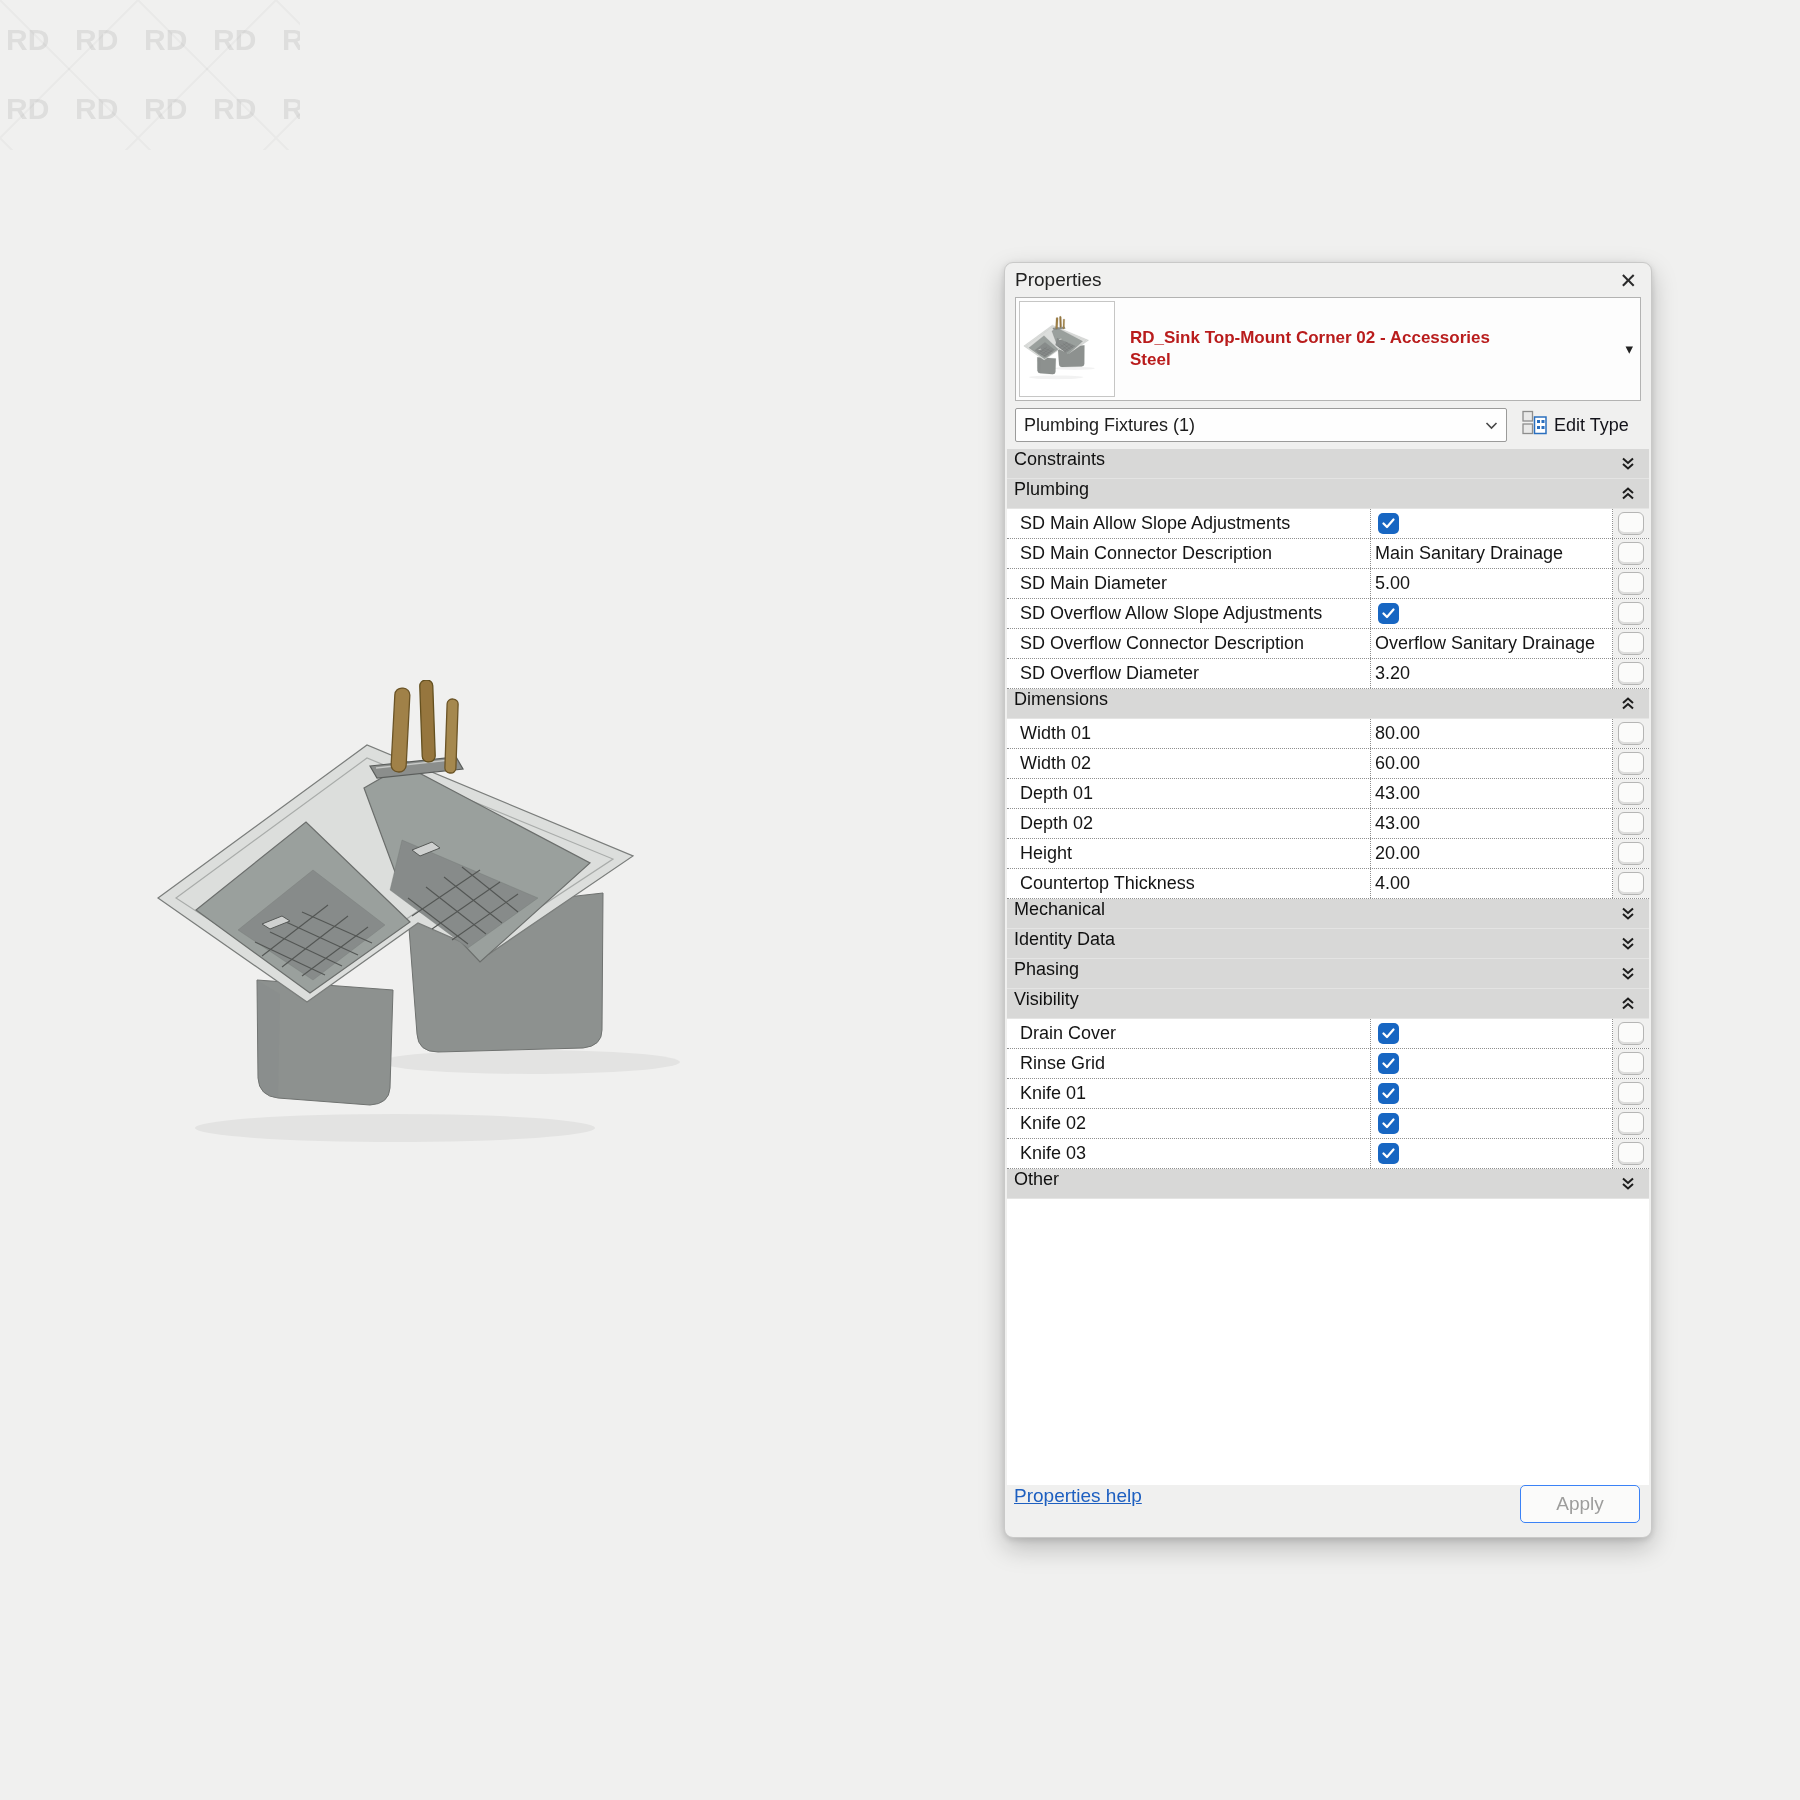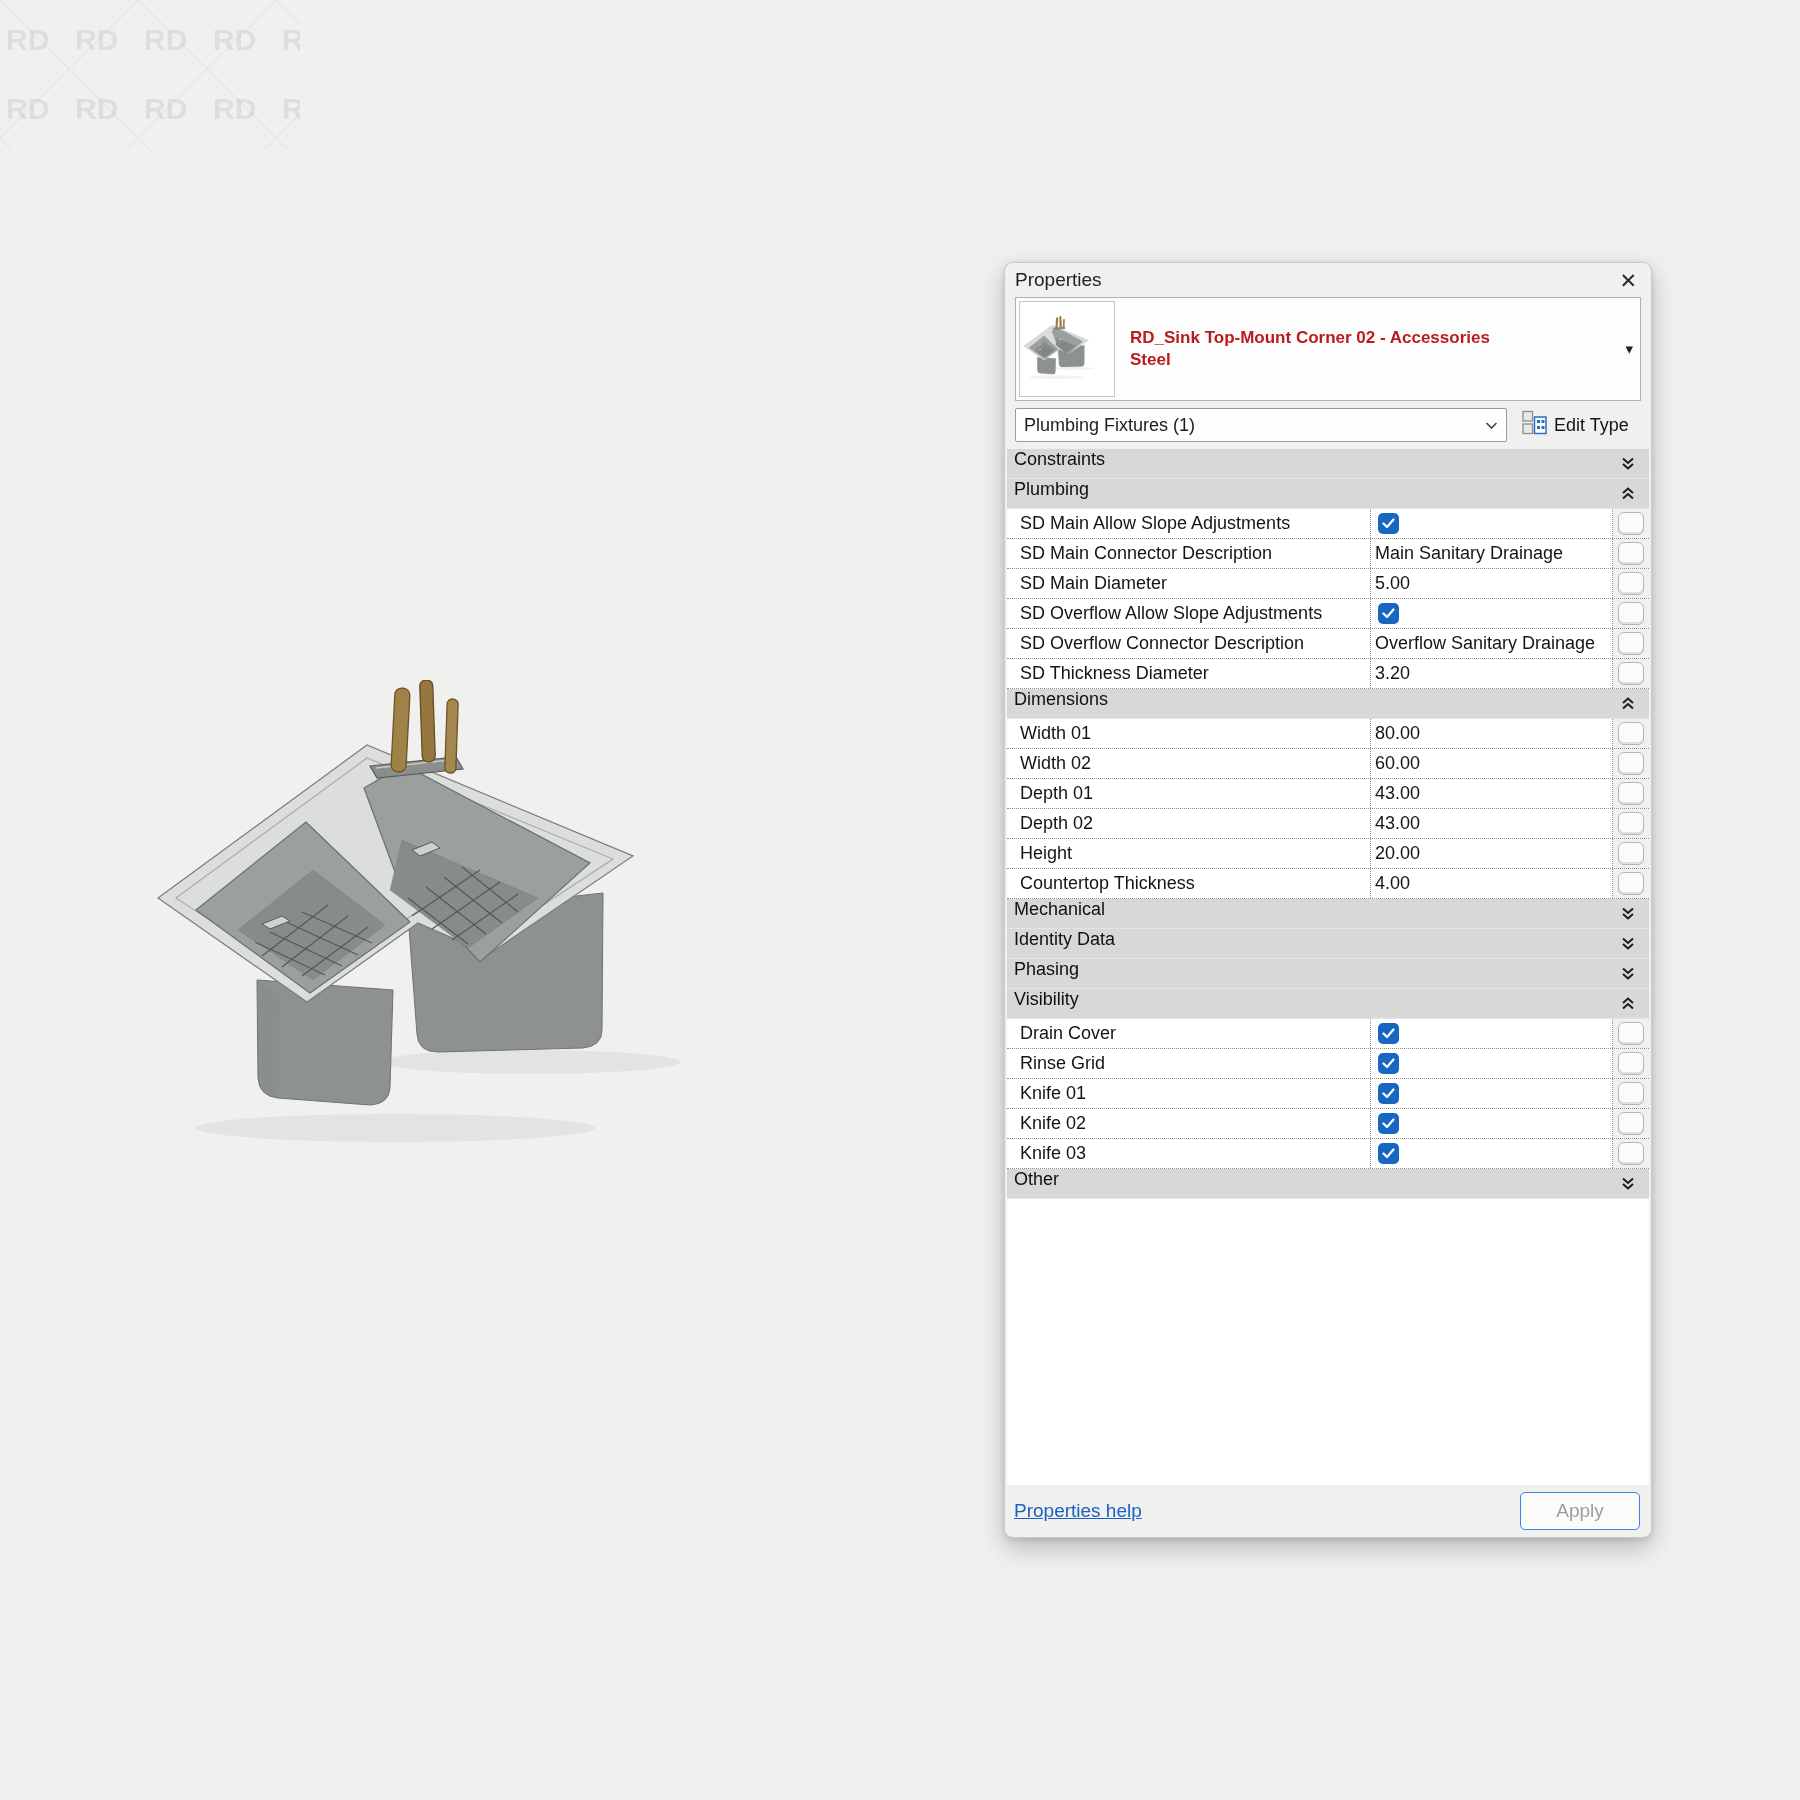--- a/index.html
+++ b/index.html
@@ -77,21 +77,21 @@
   .assoc-btn{
     width:26px;height:23px;background:#fbfbfa;border:1px solid #b5b5b4;border-radius:6px;
     box-shadow:inset 0 -2px 0 #dededd;cursor:pointer;
   }
   .cbx{
     width:21px;height:21px;border-radius:5px;background:var(--accent);
     display:flex;align-items:center;justify-content:center;margin-left:3px;cursor:pointer;
   }
   .filler{flex:1 1 auto;background:var(--row-bg);}
 
-  .footer{flex:0 0 auto;height:52px;display:flex;align-items:center;padding:0 11px 0 9px;}
+  .footer{flex:0 0 auto;height:52px;display:flex;padding:0 11px 0 9px;}
   .help-link{font-size:19px;color:var(--link);text-decoration:underline;cursor:pointer;}
   .apply-btn{
     margin-left:auto;width:120px;height:38px;background:#fbfbfa;border:1px solid #3b82f6;border-radius:5px;
     color:#9d9d9c;font-size:19px;display:flex;align-items:center;justify-content:center;cursor:default;
     font-family:"Liberation Sans", sans-serif;
   }
 </style>
 </head>
 <body>
 
@@ -272,21 +272,21 @@
           </div>
           <div class="cell-value">
             <span>Overflow Sanitary Drainage</span>
           </div>
           <div class="cell-assoc">
             <span class="assoc-btn"></span>
           </div>
         </div>
         <div class="prop-row">
           <div class="cell-label">
-            <span>SD Thickness Diameter</span>
+            <span>SD Overflow Diameter</span>
           </div>
           <div class="cell-value">
             <span>3.20</span>
           </div>
           <div class="cell-assoc">
             <span class="assoc-btn"></span>
           </div>
         </div>
         <div class="sec-header">
           <span>Dimensions</span>

